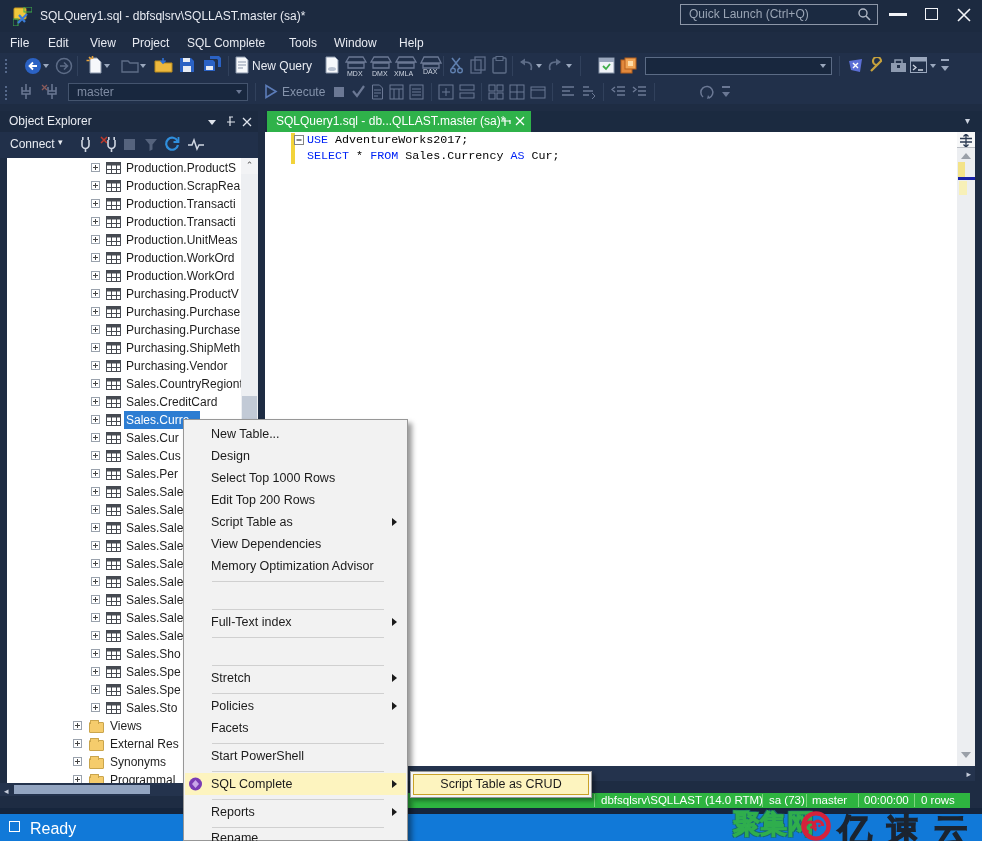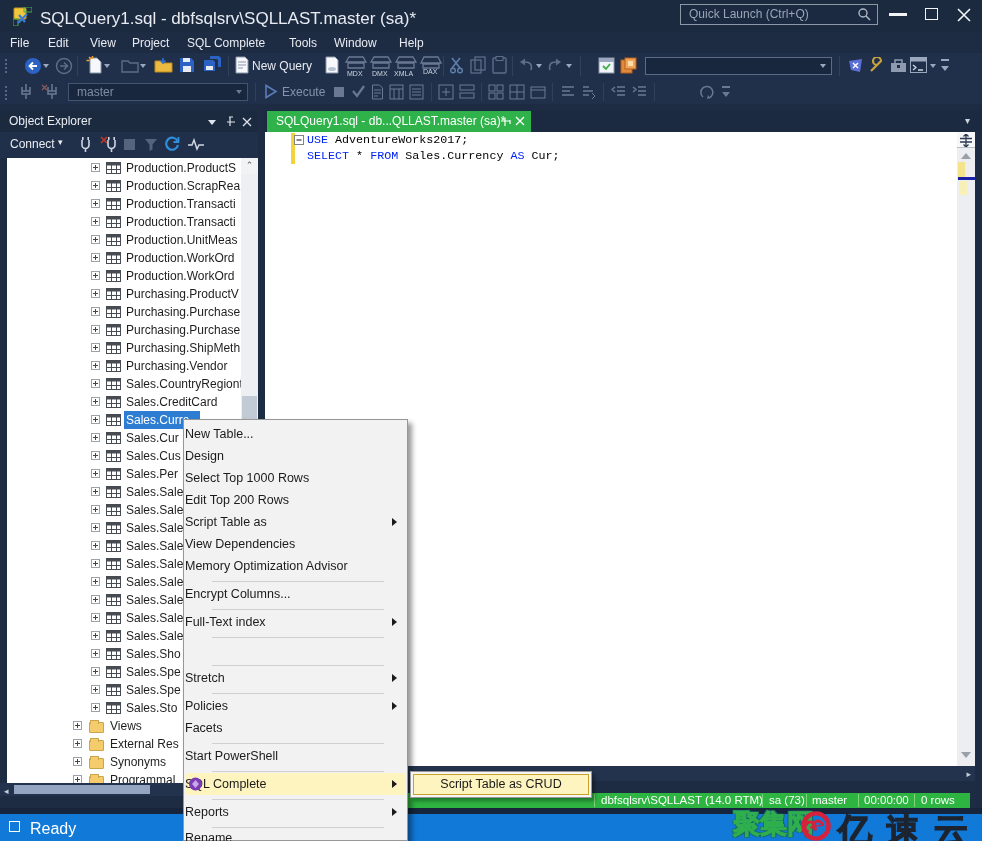--- a/index.html
+++ b/index.html
@@ -1,21 +1,21 @@
 <!DOCTYPE html>
 <html><head>
 <meta charset="utf-8">
 <style>
   * { margin:0; padding:0; box-sizing:border-box; }
   html,body { width:982px; height:841px; overflow:hidden; }
   body { font-family:"Liberation Sans", sans-serif; position:relative; background:#1e2c43; }
   .abs { position:absolute; }
   
   #title { left:0; top:0; width:982px; height:32px; background:#1c2a40; }
-  #title .txt { left:40px; top:9px; color:#e8ebf2; font-size:17px; }
+  #title .txt { left:40px; top:9px; color:#e8ebf2; font-size:12px; }
   #ql { left:680px; top:4px; width:198px; height:21px; background:#1b2a41; border:1px solid #8d97a8; color:#9aa5b5; font-size:12px; line-height:19px; padding-left:8px; }
   #ql .mag { position:absolute; right:6px; top:2px; }
   .winbtn { top:10px; color:#f2f4f8; font-size:13px; }
   
   #menubar { left:0; top:32px; width:982px; height:21px; background:#1e2c43; color:#e8ebf2; font-size:12px; }
   #menubar span { position:absolute; top:4px; }
   
   #tb1 { left:0; top:53px; width:982px; height:27px; background:#21304a; }
   #tb2 { left:0; top:80px; width:982px; height:24px; background:#21304a; border-bottom:6px solid #1e2c43; height:30px; }
   .sep { position:absolute; width:1px; background:#31415c; top:3px; height:20px; }
@@ -46,21 +46,21 @@
   #tab1 { position:absolute; left:2px; top:0; width:264px; height:21px; background:#2fb24a; color:#fff; font-size:12px; }
   #editor { left:265px; top:132px; width:692px; height:634px; background:#ffffff; font-family:"Liberation Mono", monospace; font-size:11.7px; }
   #editor .ln { position:absolute; left:42px; white-space:pre; color:#000; }
   .kw { color:#0023f5; }
   #ybar { position:absolute; left:26px; top:1px; width:4px; height:31px; background:#f2d33a; }
   #vscroll { left:957px; top:132px; width:18px; height:634px; background:#eceef1; }
   #hscroll2 { left:265px; top:766px; width:710px; height:15px; background:#24334d; }
   #rightedge { left:975px; top:132px; width:7px; height:634px; background:#1e2c43; }
   
   #cmenu { left:183px; top:419px; width:225px; height:422px; background:#f2f2f2; border:1px solid #979797; box-shadow:4px 4px 5px rgba(0,0,0,0.4); font-size:12.5px; color:#1b1b1b; }
-  .mi { position:absolute; left:1px; width:221px; height:22px; line-height:22px; }
+  .mi { position:absolute; left:1px; width:221px; height:22px; line-height:22px; padding-left:26px; }
   .msep { position:absolute; left:28px; width:172px; height:1px; background:#d0d0d0; }
   .sub { position:absolute; right:9px; top:6.5px; width:0; height:0; border-left:5px solid #1b1b1b; border-top:4px solid transparent; border-bottom:4px solid transparent; }
   .hi { background:#fdf4bf; }
   
   #smenu { left:410px; top:771px; width:182px; height:27px; background:#f5f5f5; border:1px solid #979797; box-shadow:3px 3px 4px rgba(0,0,0,0.35); }
   #smenu .item { position:absolute; left:2px; top:2px; width:176px; height:21px; background:#fdf4bf; border:1px solid #c9a227; color:#1b1b1b; font-size:12.5px; text-align:center; line-height:19px; }
   
   #qstatus { left:265px; top:793px; width:705px; height:15px; background:#2eb440; color:#fff; font-size:11.5px; }
   #qstatus span { position:absolute; top:1px; }
   .gsep { position:absolute; top:1px; width:1px; height:13px; background:#7ed77f; }
@@ -701,21 +701,20 @@
 
   <div id="cmenu" class="abs">
     <div class="mi " style="top:3px">New Table...</div>
     <div class="mi " style="top:25px">Design</div>
     <div class="mi " style="top:47px">Select Top 1000 Rows</div>
     <div class="mi " style="top:69px">Edit Top 200 Rows</div>
     <div class="mi " style="top:91px">Script Table as<div class="sub"></div></div>
     <div class="mi " style="top:113px">View Dependencies</div>
     <div class="mi " style="top:135px">Memory Optimization Advisor</div>
     <div class="msep" style="top:161px"></div>
-    <div class="mi " style="top:163px">Encrypt Columns...</div>
     <div class="msep" style="top:189px"></div>
     <div class="mi " style="top:191px">Full-Text index<div class="sub"></div></div>
     <div class="msep" style="top:217px"></div>
     <div class="msep" style="top:245px"></div>
     <div class="mi " style="top:247px">Stretch<div class="sub"></div></div>
     <div class="msep" style="top:273px"></div>
     <div class="mi " style="top:275px">Policies<div class="sub"></div></div>
     <div class="mi " style="top:297px">Facets</div>
     <div class="msep" style="top:323px"></div>
     <div class="mi " style="top:325px">Start PowerShell</div>

